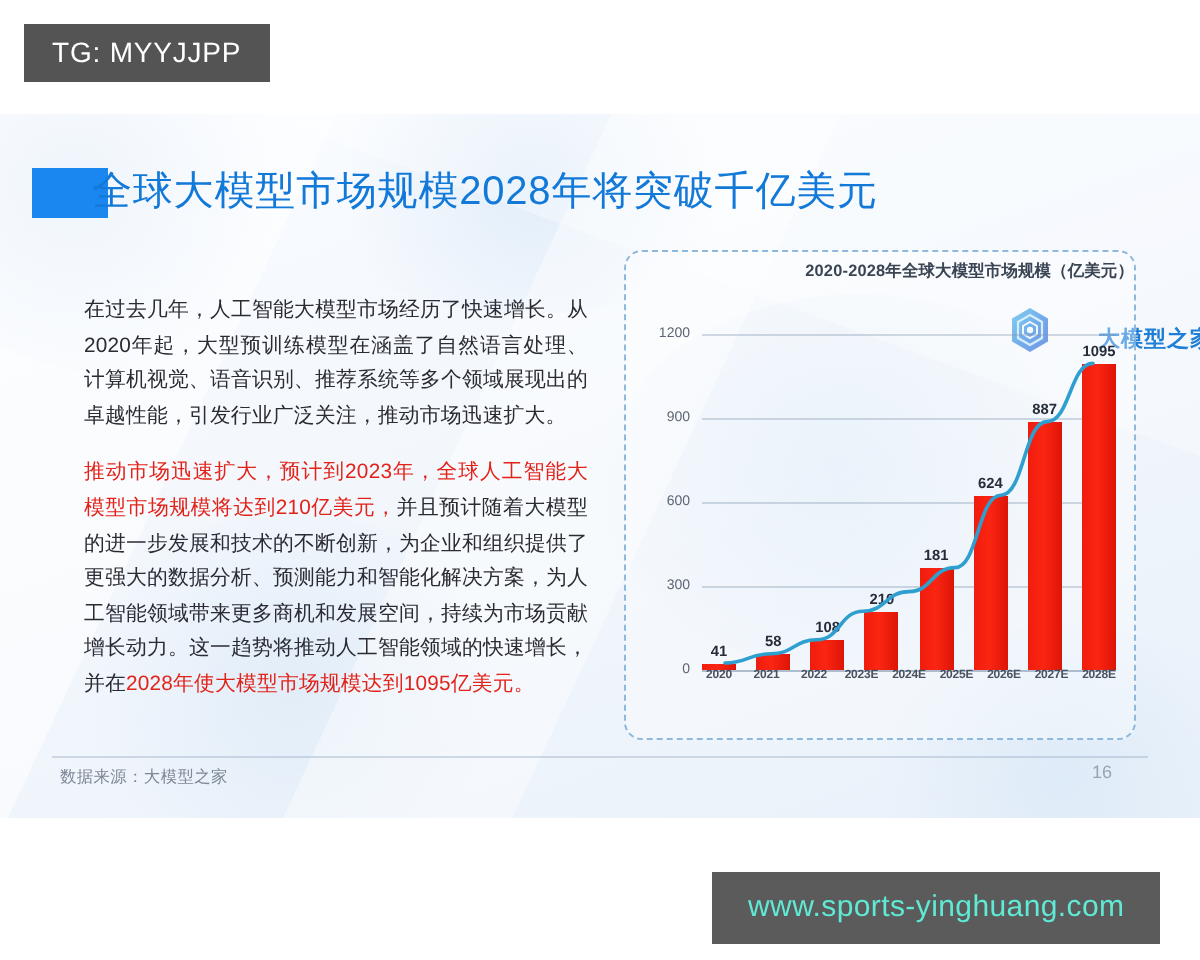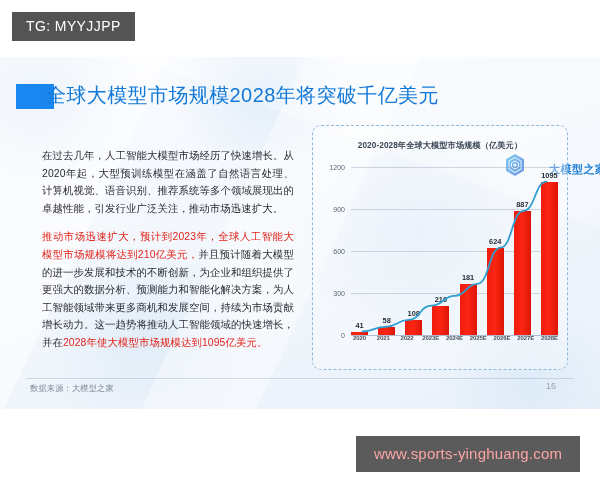--- a/index.html
+++ b/index.html
@@ -16,21 +16,21 @@
     position: absolute; left: 12px; top: 12px;
     background: #545454; color: #ffffff;
     font-size: 14px; letter-spacing: .4px;
     padding: 6px 14px 7px 14px;
     white-space: nowrap;
   }
 
   
   .site-watermark {
     position: absolute; left: 356px; top: 436px;
-    background: #5b5b5b; color: #fca5a5;
+    background: #5b5b5b; color: #5eead4;
     font-size: 15px; letter-spacing: .2px;
     padding: 9px 18px 10px 18px;
     white-space: nowrap;
   }
 
   
   .slide {
     position: absolute; left: 0; top: 57px;
     width: 600px; height: 352px;
     background: linear-gradient(160deg,#fafcff 0%, #f4f8fd 38%, #eef4fb 72%, #e9f1fa 100%);
@@ -106,22 +106,22 @@
   }
 
   
   .chart-card {
     position: absolute; left: 312px; top: 68px;
     width: 256px; height: 245px;
     border: 1px dashed #8fb8dd; border-radius: 9px;
     background: rgba(255,255,255,.34);
   }
   .chart-title {
-    position: absolute; left: 0; top: 14px; width: 100%;
-    text-align: center; font-size: 8.2px; font-weight: bold;
+    position: absolute; left: 0; top: 4px; width: 100%;
+    text-align: right; font-size: 8.2px; font-weight: bold;
     color: #3a4554; letter-spacing: .1px;
   }
   .plot {
     position: absolute; left: 38px; top: 27px;
     width: 207px; height: 182px;
   }
   .gridline {
     position: absolute; left: 0; width: 100%; height: 1px;
     background: rgba(130,150,175,.35);
   }

